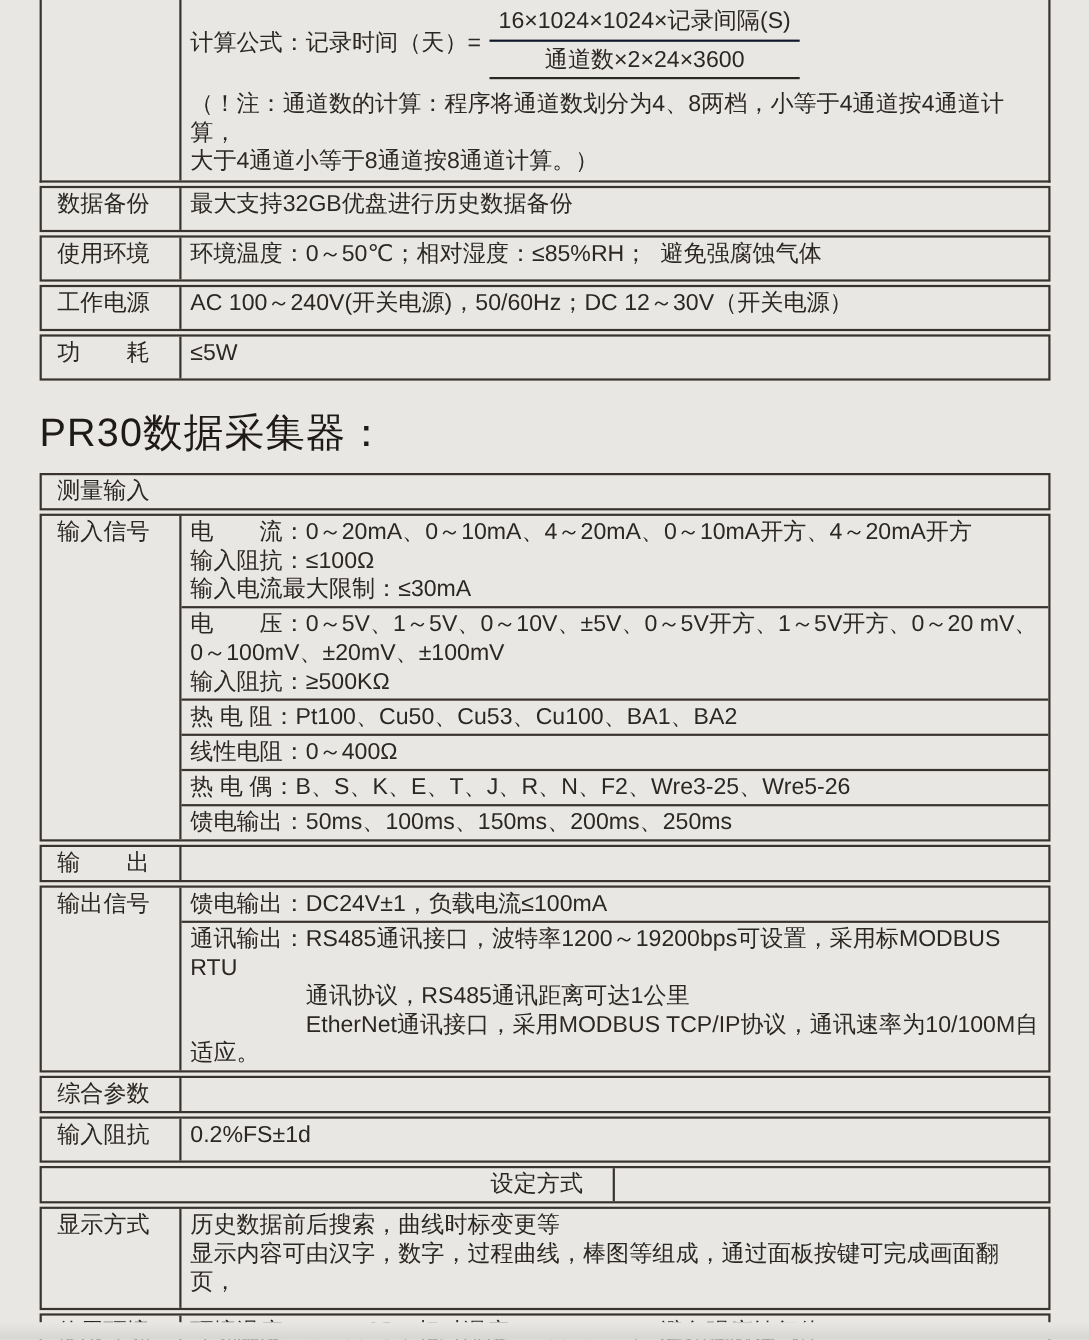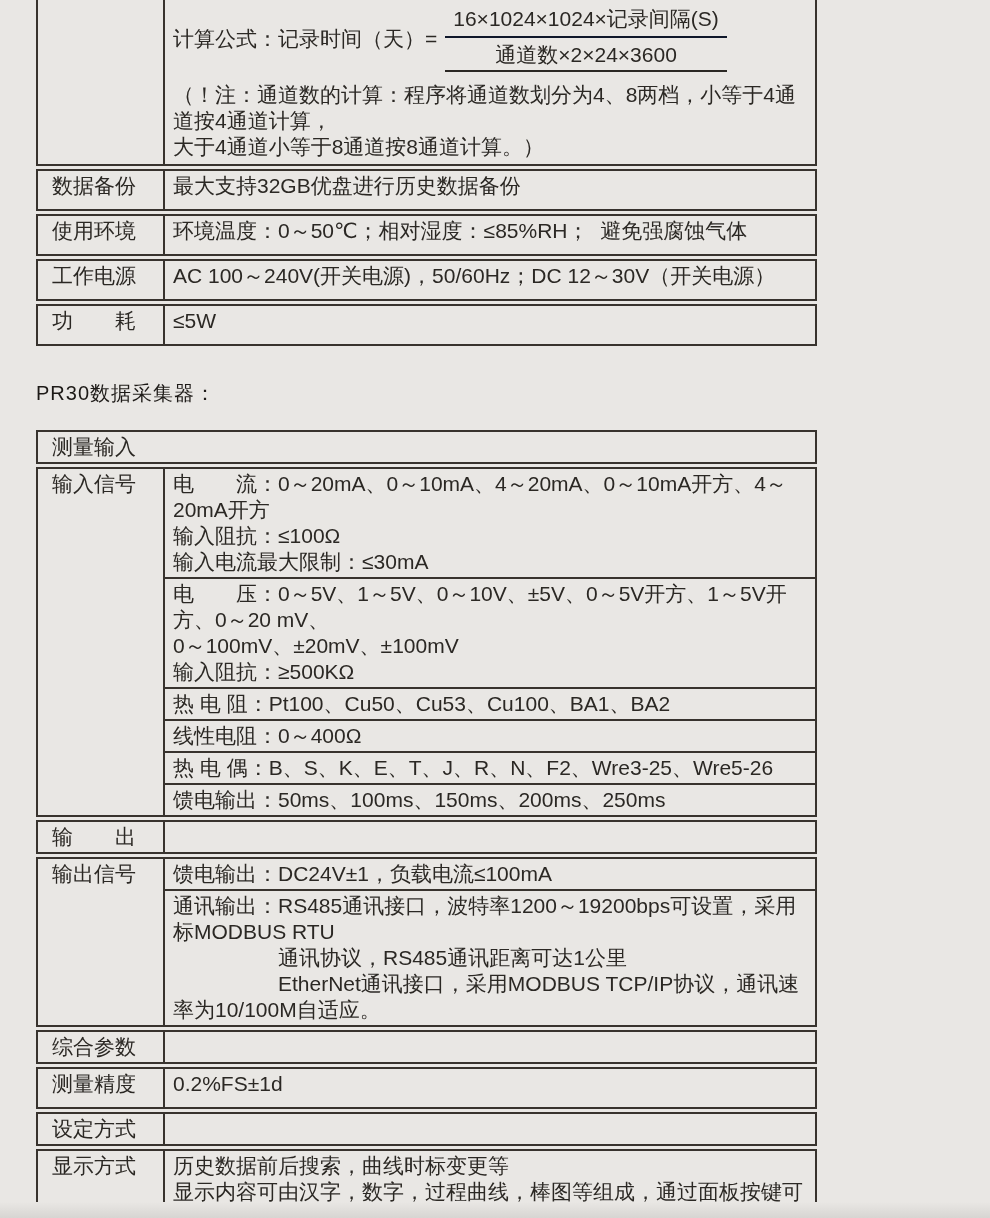--- a/index.html
+++ b/index.html
@@ -2,46 +2,46 @@
 <html><head>
 <meta charset="utf-8">
 <style>
   html,body{margin:0;padding:0;}
   body{
     width:990px;height:1218px;overflow:hidden;position:relative;
     background:#e9e7e4;color:#2b2824;
     font-family:"Liberation Sans","DejaVu Sans",sans-serif;
     font-size:21px;line-height:26px;
   }
-  .tbl{margin-left:36px;width:781px;box-sizing:border-box;}
+  .tbl{margin-left:36px;width:919px;box-sizing:border-box;}
   .trow{
     display:flex;align-items:stretch;box-sizing:border-box;
     border:2px solid #38332e;background:transparent;
   }
-  .trow + .trow{margin-top:3px;}
+  .trow + .trow{margin-top:3px;justify-content:center;}
   .toptbl .trow:first-child{border-top:none;}
   .lcell{
     flex:0 0 127px;box-sizing:border-box;border-right:2px solid #38332e;
     padding:2px 4px 2px 14px;white-space:pre-wrap;line-height:26px;
   }
   .trow.fullspan .lcell{flex:1;border-right:none;}
   .rcell{flex:1;box-sizing:border-box;padding:2px 8px 10px 8px;min-height:26px;}
   .rcell.nopad{padding:0;display:flex;flex-direction:column;}
   .group{padding:2px 8px 2px 8px;}
   .group + .group{border-top:2px solid #38332e;}
   .line{white-space:pre-wrap;line-height:26px;min-height:26px;}
   
   .formula-cell{padding:6px 8px 4px 8px;}
   .formula-line{display:flex;align-items:center;margin-bottom:10px;}
   .frac{display:inline-block;text-align:center;margin-left:8px;}
   .frac .num{display:block;border-bottom:2px solid #0f172a;padding:0 8px 4px 8px;}
   .frac .den{display:block;border-bottom:2px solid #2b2824;padding:4px 8px 2px 8px;}
   
   .heading{
-    margin:30px 0 20px 36px;font-size:20px;line-height:34px;color:#1d1a17;
+    margin:30px 0 20px 36px;font-size:36px;line-height:34px;color:#1d1a17;
     letter-spacing:1px;
   }
   .bottom-shade{
     position:absolute;left:0;bottom:0;width:990px;height:16px;
     background:linear-gradient(#e9e7e4,#d7d5d2);
   }
 </style>
 </head>
 <body>
 
@@ -147,21 +147,21 @@
       </div>
     </div>
   </div>
 
   <div class="trow">
     <div class="lcell">综合参数</div>
     <div class="rcell"></div>
   </div>
 
   <div class="trow">
-    <div class="lcell">测量精度</div>
+    <div class="lcell">输入阻抗</div>
     <div class="rcell">
         <div class="line">0.2%FS±1d</div>
       </div>
   </div>
 
   <div class="trow">
     <div class="lcell">设定方式</div>
   </div>
 
   <div class="trow">

